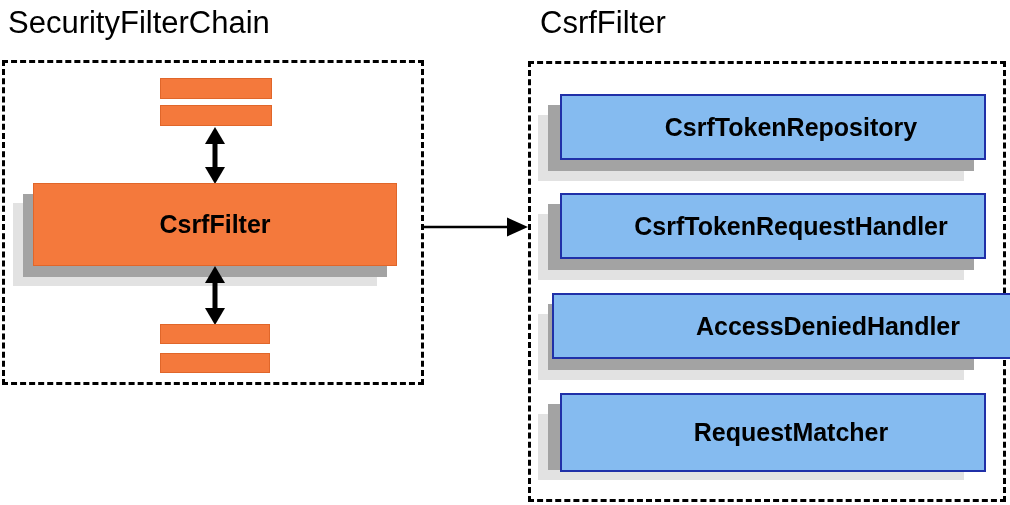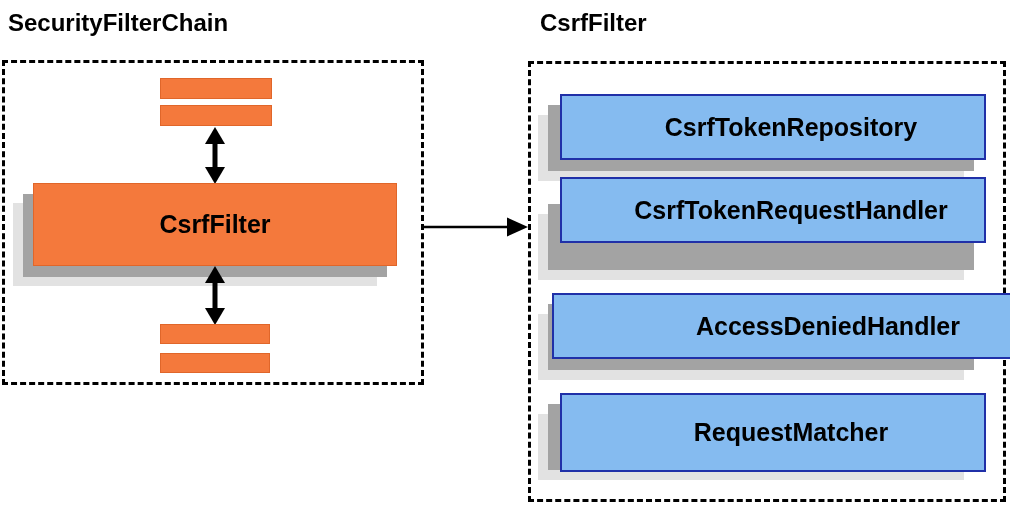--- a/index.html
+++ b/index.html
@@ -14,22 +14,22 @@
   * { margin: 0; padding: 0; box-sizing: border-box; }
   html, body {
     width: 1010px; height: 505px;
     background: #ffffff;
     font-family: "Liberation Sans", "DejaVu Sans", sans-serif;
     overflow: hidden;
     position: relative;
   }
   .abs { position: absolute; }
   .panel-title {
-    font-size: 24px;
-    font-weight: bold;
+    font-size: 31px;
+    font-weight: normal;
     color: var(--ink);
     white-space: nowrap;
     line-height: 38px;
   }
   .dashed-box {
     border: 3px dashed var(--ink);
     background: transparent;
   }
   .bar {
     background: var(--orange);
@@ -104,21 +104,21 @@
 <div class="abs dashed-box" style="left:528px; top:61px; width:478px; height:441px;"></div>
 
 <div class="abs shadow-layer light" style="left:538px; top:115px; width:426px; height:66px;"></div>
 <div class="abs shadow-layer" style="left:548px; top:105px; width:426px; height:66px;"></div>
 <div class="abs blue-node node-label" style="left:560px; top:94px; width:426px; height:66px;">
   <span>CsrfTokenRepository</span>
 </div>
 
 <div class="abs shadow-layer light" style="left:538px; top:214px; width:426px; height:66px;"></div>
 <div class="abs shadow-layer" style="left:548px; top:204px; width:426px; height:66px;"></div>
-<div class="abs blue-node node-label" style="left:560px; top:177px; width:426px; height:66px;">
+<div class="abs blue-node node-label" style="left:560px; top:193px; width:426px; height:66px;">
   <span>CsrfTokenRequestHandler</span>
 </div>
 
 <div class="abs shadow-layer light" style="left:538px; top:314px; width:426px; height:66px;"></div>
 <div class="abs shadow-layer" style="left:548px; top:304px; width:426px; height:66px;"></div>
 <div class="abs blue-node node-label" style="left:552px; top:293px; width:516px; height:66px;">
   <span>AccessDeniedHandler</span>
 </div>
 
 <div class="abs shadow-layer light" style="left:538px; top:414px; width:426px; height:66px;"></div>

